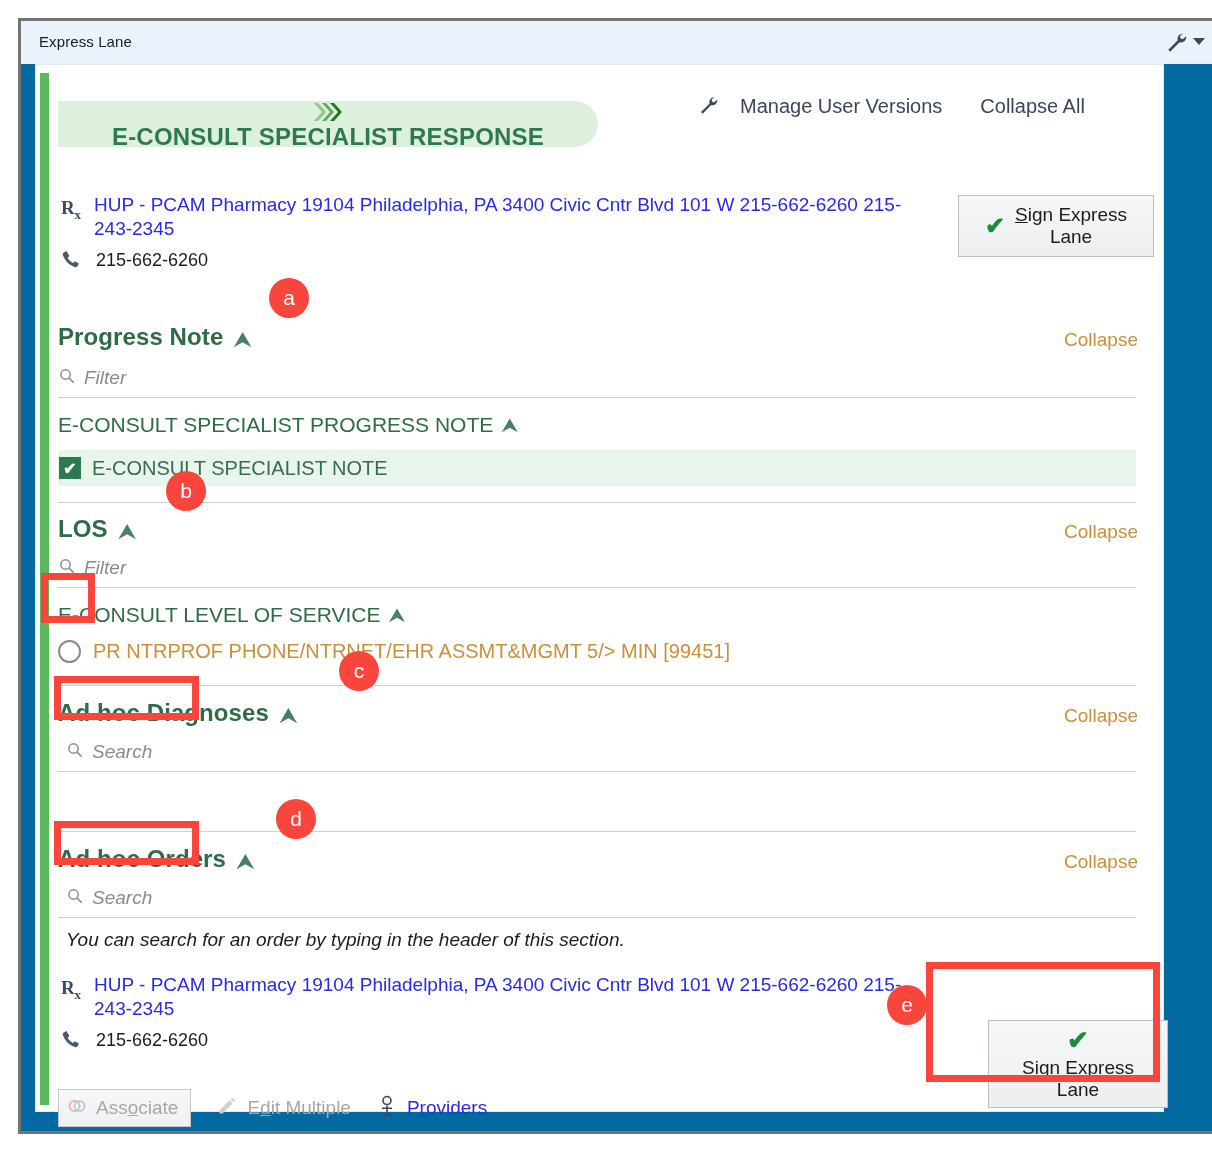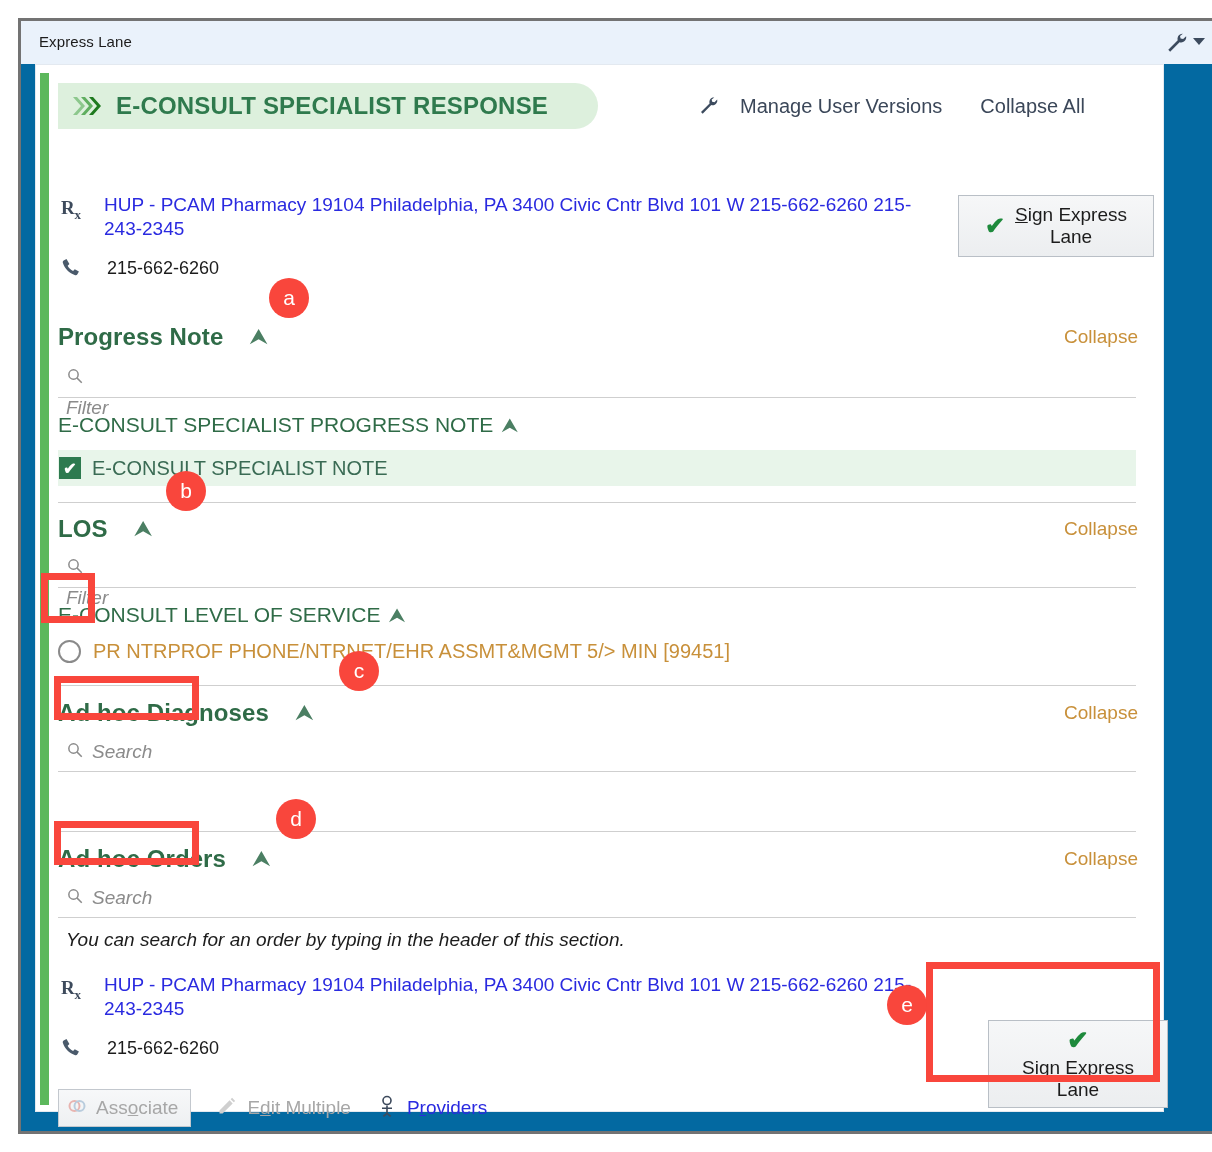--- a/index.html
+++ b/index.html
@@ -70,25 +70,25 @@
 
   .content {
     position: absolute;
     left: 22px; top: 0;
     width: 1090px; height: 1048px;
   }
 
   
   .banner {
     position: absolute;
-    left: 0; top: 18px;
+    left: 0; top: 36px;
     width: 540px; height: 46px;
     background: #ddf0dd;
     border-radius: 0 23px 23px 0;
-    display: flex; align-items: center;
+    display: flex; align-items: center; flex-direction: column;
   }
   .banner-chevrons {
     margin-left: 14px; margin-right: 10px;
     display: flex; align-items: center;
   }
   .banner-title {
     font-size: 24px;
     font-weight: bold;
     color: #2f7a4d;
     letter-spacing: .2px;
@@ -108,41 +108,41 @@
   .collapse-all {
     font-size: 20px;
     color: #3b4759;
     cursor: pointer;
   }
 
   
   .pharm-block { position: absolute; left: 0; }
   .pharm-row {
     display: flex; align-items: flex-start;
-    gap: 20px;
+    gap: 10px;
   }
   .rx-icon {
     width: 26px; flex: 0 0 26px;
     text-align: center;
     font-size: 19px; font-weight: bold;
     color: #3d4a5c;
     padding-top: 4px;
     font-family: "Liberation Serif", serif;
   }
   .rx-icon sub { font-size: 13px; }
   .pharm-link {
     font-size: 19px;
     color: #2a2ae0;
     line-height: 1.25;
     width: 830px;
     cursor: pointer;
   }
   .phone-row {
-    display: flex; align-items: center; gap: 23px;
-    margin-top: 16px;
+    display: flex; align-items: center; gap: 12px;
+    margin-top: 8px;
   }
   .phone-icon { width: 26px; text-align:center; }
   .phone-num { font-size: 18px; color: #1c1c1c; }
 
   
   .sign-btn {
     position: absolute;
     background: linear-gradient(#f6f7f8, #eceef0);
     border: 1px solid #b9bfc6;
     display: flex;
@@ -162,40 +162,40 @@
   #sign-btn-bottom {
     left: 930px; top: 955px; width: 180px; height: 88px;
     flex-direction: column; gap: 4px;
   }
   #sign-btn-bottom .check { font-size: 26px; }
 
   
   .sect-title-row {
     position: absolute;
     left: 0; width: 1090px;
-    display: flex; align-items: center; gap: 16px;
+    display: flex; align-items: flex-end;
   }
   .sect-title {
     font-size: 24px; font-weight: bold; color: #2f6b47;
     letter-spacing: .1px;
   }
   .chev-up {
     margin-left: 10px;
     color: #4b7f63;
     font-size: 22px;
     line-height: 1;
     cursor: pointer;
   }
   .sect-collapse {
     position: absolute; right: 10px;
     font-size: 19px; color: #c8903a; cursor: pointer;
   }
   .filter-row {
-    position: absolute; left: 8px;
-    display: flex; align-items: flex-start; gap: 8px; flex-direction: column;
+    position: absolute; left: 0;
+    display: flex; align-items: flex-end; gap: 8px;
   }
   .filter-text {
     font-size: 19px; font-style: italic; color: #8b8b8b;
   }
   .hrule {
     position: absolute; left: 0; width: 1078px;
     height: 1px; background: #cfcfcf;
   }
   .sub-head {
     position: absolute; left: 0;

